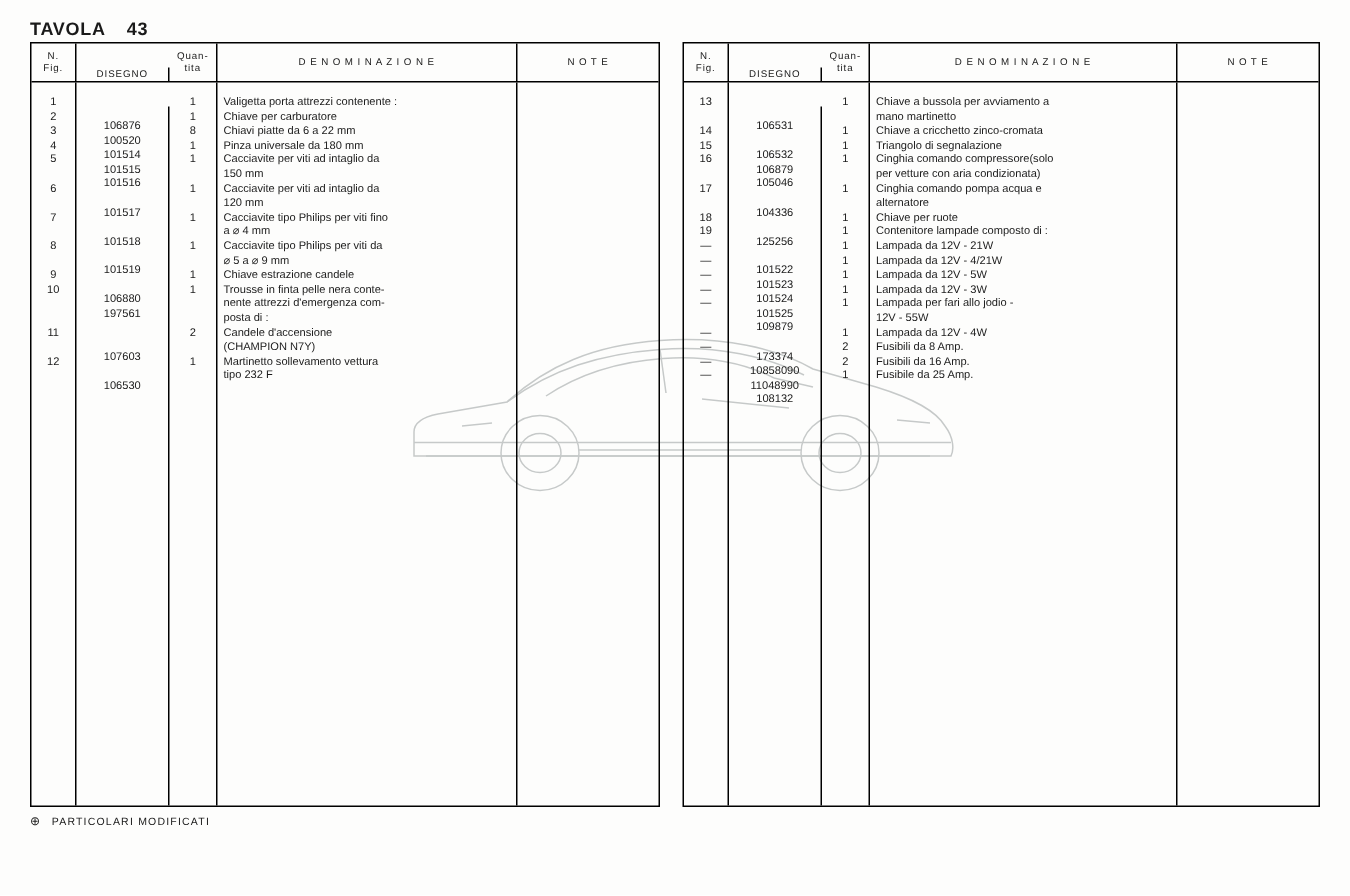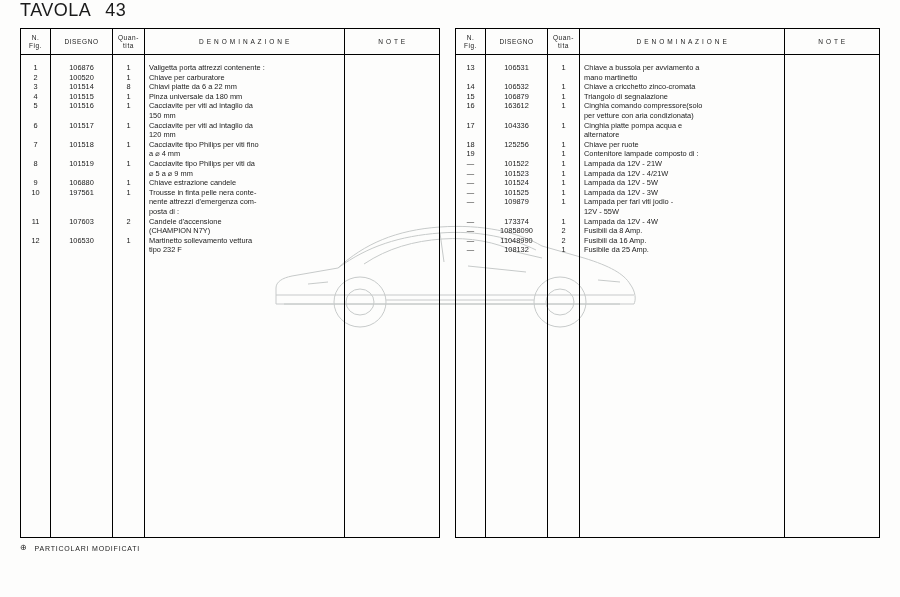--- a/index.html
+++ b/index.html
@@ -13,23 +13,23 @@
   #page {
     position: relative;
     width: 900px; height: 597px;
     background: #fdfdfc;
     overflow: hidden;
   }
 
   
   .title {
     position: absolute;
-    left: 20px; top: 0;
-    font-size: 18px;
-    font-weight: normal;
+    left: 20px; top: 12px;
+    font-size: 12px;
+    font-weight: bold;
     letter-spacing: 0.5px;
   }
   .title .num { margin-left: 14px; }
 
   
   .watermark {
     position: absolute;
     left: 268px; top: 196px;
     width: 380px; height: 135px;
     opacity: 0.55;
@@ -75,21 +75,21 @@
     position: relative;
   }
   .tbody .col {
     border-right: 1px solid #000;
     position: relative;
   }
   .tbody .col:last-child { border-right: none; }
 
   
   .c-fig  { width: 30px; }
-  .c-dis  { width: 62px; }
+  .c-dis  { width: 62px; margin-top: 16px; }
   .c-qta  { width: 32px; }
   .c-den  { width: 200px; }
   .c-note { flex: 1 1 auto; }
   .r .c-den { width: 205px; }
   .r .c-note { flex: 1 1 auto; }
 
   .rows {
     position: absolute;
     left: 0; top: 0; right: 0;
     padding-top: 8px;
@@ -325,21 +325,21 @@
             <div class="row">—</div>
             <div class="row">—</div>
           </div>
         </div>
       <div class="col c-dis">
           <div class="rows">
             <div class="row">106531</div>
             <div class="row"></div>
             <div class="row">106532</div>
             <div class="row">106879</div>
-            <div class="row">163612</div>
+            <div class="row">105046</div>
             <div class="row"></div>
             <div class="row">104336</div>
             <div class="row"></div>
             <div class="row">125256</div>
             <div class="row"></div>
             <div class="row">101522</div>
             <div class="row">101523</div>
             <div class="row">101524</div>
             <div class="row">101525</div>
             <div class="row">109879</div>
@@ -375,29 +375,29 @@
           </div>
         </div>
       <div class="col c-den">
           <div class="rows">
             <div class="row">Chiave a bussola per avviamento a</div>
             <div class="row">mano martinetto</div>
             <div class="row">Chiave a cricchetto zinco-cromata</div>
             <div class="row">Triangolo di segnalazione</div>
             <div class="row">Cinghia comando compressore(solo</div>
             <div class="row">per vetture con aria condizionata)</div>
-            <div class="row">Cinghia piatte pompa acqua e</div>
+            <div class="row">Cinghia comando pompa acqua e</div>
             <div class="row">alternatore</div>
             <div class="row">Chiave per ruote</div>
             <div class="row">Contenitore lampade composto di :</div>
             <div class="row">Lampada da 12V - 21W</div>
             <div class="row">Lampada da 12V - 4/21W</div>
             <div class="row">Lampada da 12V - 5W</div>
             <div class="row">Lampada da 12V - 3W</div>
-            <div class="row">Lampada per fari viti jodio -</div>
+            <div class="row">Lampada per fari allo jodio -</div>
             <div class="row">12V - 55W</div>
             <div class="row">Lampada da 12V - 4W</div>
             <div class="row">Fusibili da  8 Amp.</div>
             <div class="row">Fusibili da 16 Amp.</div>
             <div class="row">Fusibile da 25 Amp.</div>
           </div>
         </div>
       <div class="col c-note">
           <div class="rows">
             <div class="row"></div>

